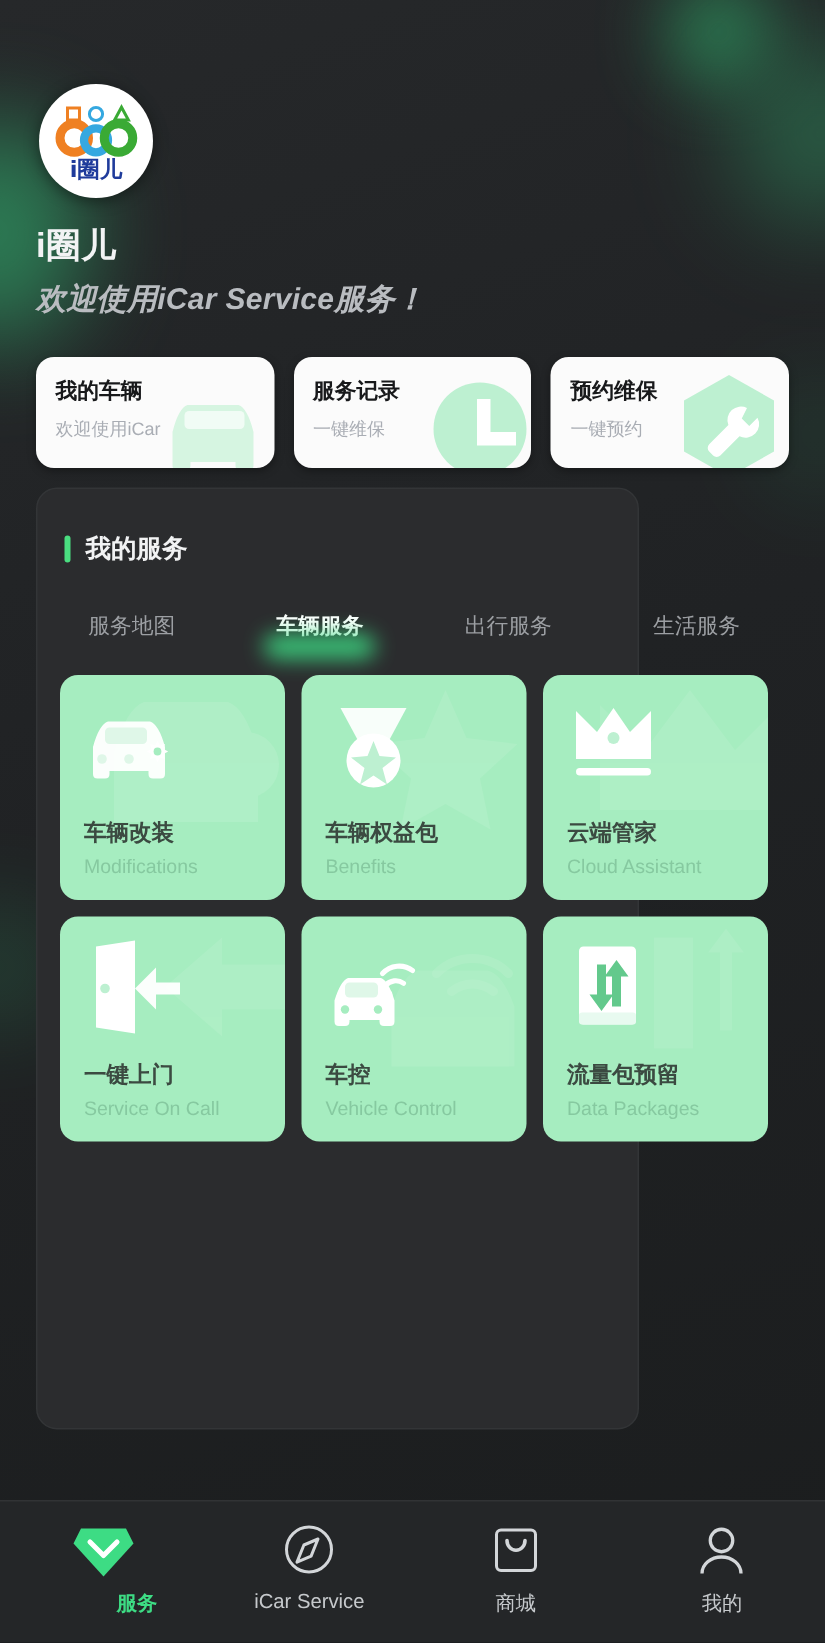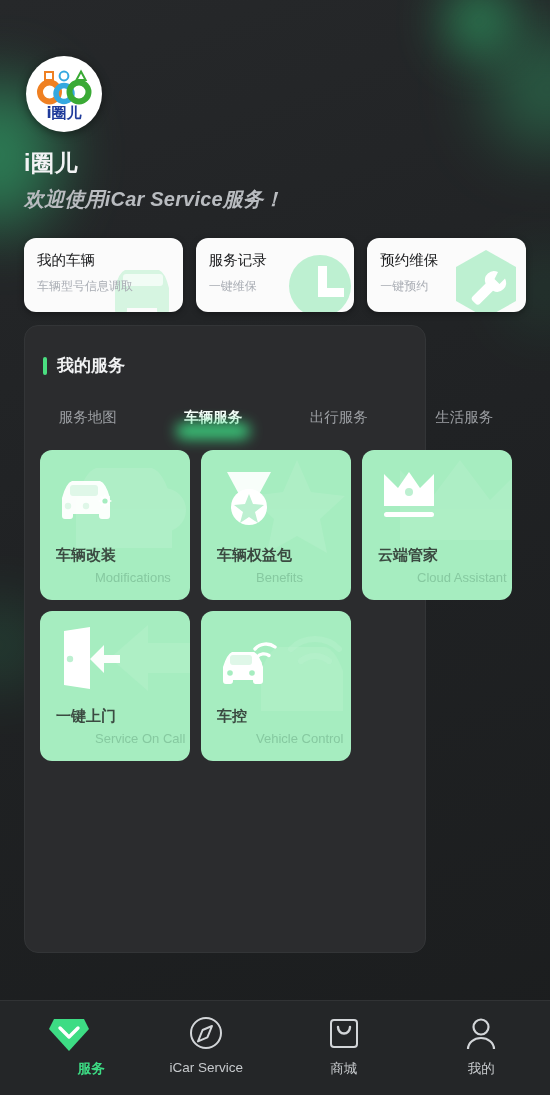--- a/index.html
+++ b/index.html
@@ -45,21 +45,21 @@
   .quick-row { position: absolute; left: 24px; top: 238px; width: 502px; display: flex; gap: 13px; }
   .quick-card {
     position: relative;
     width: 159px; height: 74px;
     background: #fbfbfb; border-radius: 12px;
     overflow: hidden;
     box-shadow: 0 2px 6px rgba(0,0,0,.35);
   }
   .quick-card .q-title {
     position: absolute; left: 13px; top: 13px;
-    font-size: 14.5px; font-weight: normal; color: #18191b;
+    font-size: 14.5px; font-weight: bold; color: #18191b;
   }
   .quick-card .q-sub {
     position: absolute; left: 13px; top: 40px;
     font-size: 12px; color: #a9adb4;
   }
   .quick-ico { position: absolute; right: -6px; bottom: -10px; opacity: 1; }
 
   
   .panel {
     position: absolute; left: 24px; top: 325px;
@@ -92,21 +92,21 @@
     overflow: hidden;
   }
   .tile .t-ico { position: absolute; left: 16px; top: 14px; }
   .tile .t-wm  { position: absolute; right: -14px; top: -6px; opacity: .30; }
   .tile .t-cn {
     position: absolute; left: 16px; top: 96px;
     font-size: 15px; font-weight: bold; color: #3b4a41; text-align: center;
   }
   .tile .t-en {
     position: absolute; left: 16px; top: 120px;
-    font-size: 13px; color: #86c9a0; margin-left: 39px;
+    font-size: 13px; color: #86c9a0;
   }
 
   
   .nav {
     position: absolute; left: 0; bottom: 0; width: 550px; height: 95px;
     background: #242628; border-top: 1px solid #313335;
     display: flex; align-items: flex-start; padding-top: 14px;
   }
   .nav-item { flex: 1; display: flex; flex-direction: column; align-items: center; gap: 7px; }
   .nav-label { font-size: 13.5px; color: #c6c9cc; }
@@ -141,21 +141,21 @@
   <div class="quick-row">
 
     <div class="quick-card">
       <svg class="quick-ico" width="92" height="74" viewBox="0 0 92 74">
         <g fill="#d6f5e1">
           <path d="M18 40 q4-16 10-18 h34 q6 2 10 18 v22 q0 4-4 4 h-4 q-4 0-4-4 v-2 h-30 v2 q0 4-4 4 h-4 q-4 0-4-4 z"></path>
           <rect x="26" y="26" width="40" height="12" rx="3" fill="#fff" opacity=".65"></rect>
         </g>
       </svg>
       <div class="q-title">我的车辆</div>
-      <div class="q-sub">车辆型号信息调取</div>
+      <div class="q-sub">欢迎使用iCar</div>
     </div>
 
     <div class="quick-card">
       <svg class="quick-ico" width="92" height="78" viewBox="0 0 92 78">
         <circle cx="52" cy="42" r="31" fill="#bdf0d1"></circle>
         <path d="M50 22 h9 v22 h17 v9 h-26 z" fill="#ffffff"></path>
       </svg>
       <div class="q-title">服务记录</div>
       <div class="q-sub">一键维保</div>
     </div>
@@ -275,20 +275,36 @@
             <path d="M6 42 q4-13 9-15 h22 q5 2 9 15 v14 q0 3-3 3 h-4 q-3 0-3-3 v-1 h-20 v1 q0 3-3 3 h-4 q-3 0-3-3 z"></path>
             <rect x="13" y="30" width="22" height="10" rx="3" fill="#dff7e8"></rect>
             <circle cx="13" cy="48" r="2.8" fill="#a6edc0"></circle>
             <circle cx="35" cy="48" r="2.8" fill="#a6edc0"></circle>
           </g>
         </svg>
         <div class="t-cn">车控</div>
         <div class="t-en">Vehicle Control</div>
       </div>
 
+      <div class="tile">
+        <svg class="t-wm" width="120" height="115" viewBox="0 0 120 115">
+          <g fill="#ffffff" opacity=".26">
+            <path d="M30 20 h26 v74 h-26 z"></path>
+            <path d="M66 30 l12 -16 12 16 h-8 v52 h-8 v-52 z"></path>
+          </g>
+        </svg>
+        <svg class="t-ico" width="62" height="70" viewBox="0 0 62 70">
+          <rect x="8" y="6" width="38" height="52" rx="3" fill="#ffffff"></rect>
+          <path d="M20 18 v20 h-5 l8 11 8-11 h-5 v-20 z" fill="#63c98c"></path>
+          <path d="M36 46 v-20 h5 l-8 -11 -8 11 h5 v20 z" fill="#63c98c"></path>
+          <rect x="8" y="50" width="38" height="8" rx="2" fill="#e8faf0"></rect>
+        </svg>
+        <div class="t-cn">流量包预留</div>
+        <div class="t-en">Data Packages</div>
+      </div>
 
     </div>
   </div>
 
   <div class="nav">
 
     <div class="nav-item active">
       <svg width="42" height="38" viewBox="0 0 42 38">
         <path d="M6 4 h30 l5 10 -20 22 -20 -22 z" fill="#3ddc84"></path>
         <path d="M12 13 l9 9 9 -9" fill="none" stroke="#ffffff" stroke-width="3.4" stroke-linecap="round" stroke-linejoin="round"></path>

